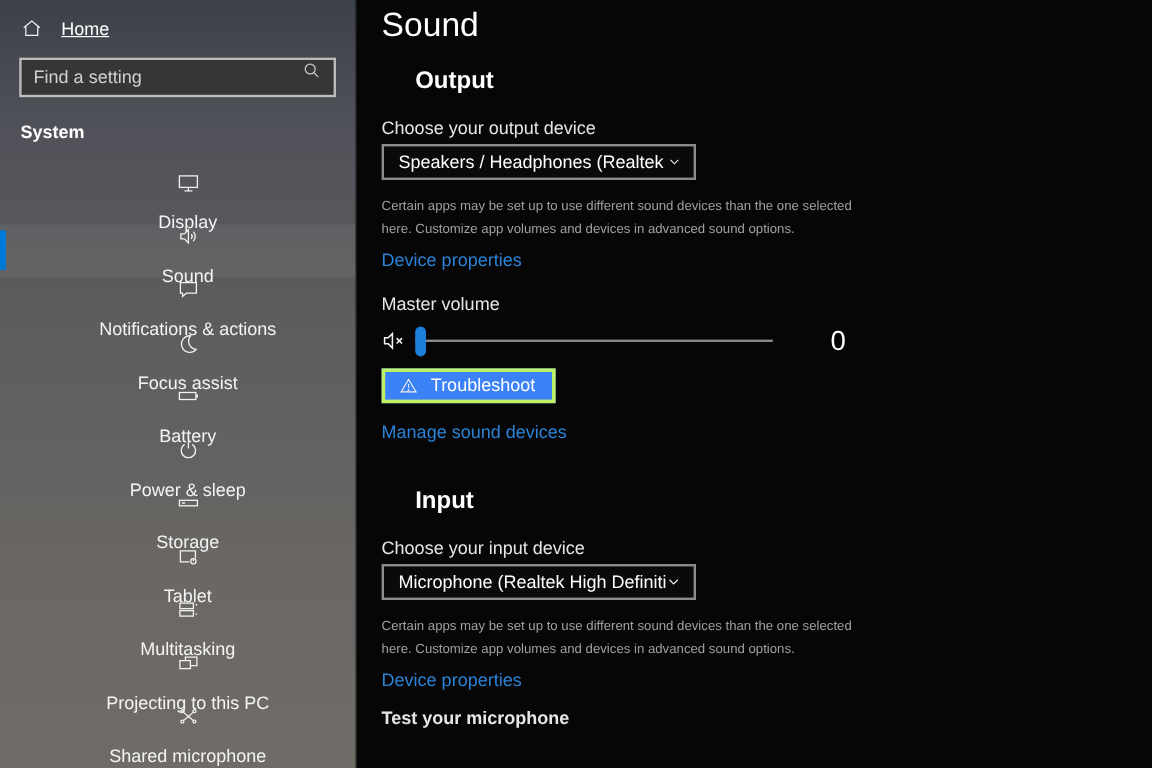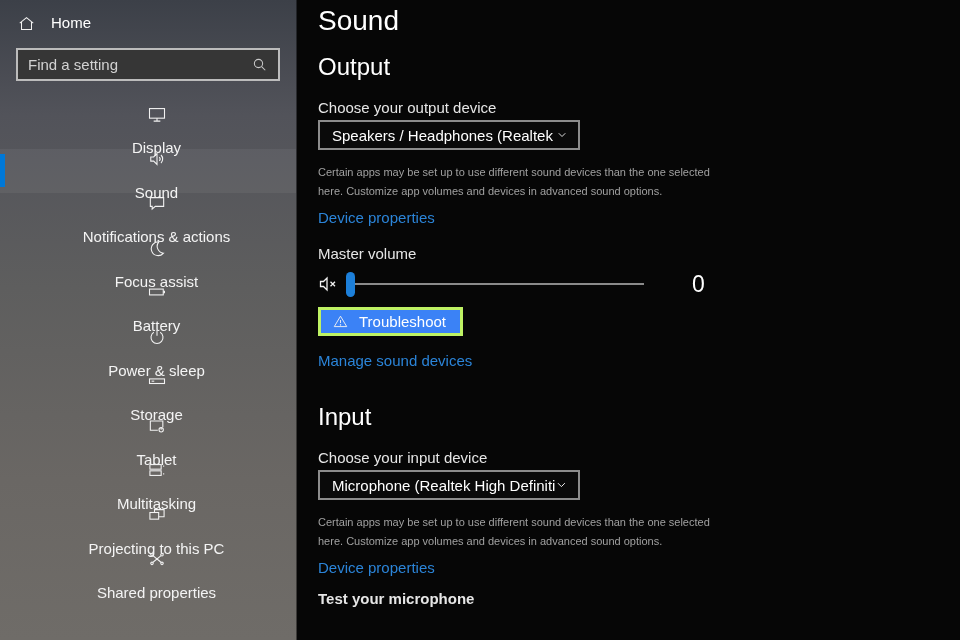--- a/index.html
+++ b/index.html
@@ -4,41 +4,41 @@
 <style>
   * { margin:0; padding:0; box-sizing:border-box; }
   html,body { width:960px; height:640px; overflow:hidden; background:#060606;
               font-family:"Liberation Sans", sans-serif; }
   .app { display:flex; width:960px; height:640px; }
 
   
   .sidebar { position:relative; width:297px; height:640px; flex:0 0 297px;
              background:linear-gradient(180deg,#3c4048 0%,#52535a 18%,#5e5e5e 45%,#6a6764 75%,#6f6c68 100%);
              border-right:1px solid rgba(0,0,0,0.45); color:#fff; }
-  .home-row { display:flex; align-items:flex-start; gap:15px; padding:14px 0 0 17px;
-              font-size:15px; cursor:default; }
+  .home-row { display:flex; align-items:flex-end; gap:15px; padding:14px 0 0 17px;
+              font-size:15px; cursor:default;text-decoration:underline; }
   .home-row svg { display:block; }
-  .search-box { display:flex; align-items:center; margin:15px 16px 0 16px; height:33px;
+  .search-box { display:flex; margin:15px 16px 0 16px; height:33px;
                 border:2px solid #bcbcbc; background:#363636; padding:0 9px 0 10px; }
   .search-box input { flex:1; border:none; outline:none; background:transparent; color:#e8e8e8;
                       font-size:15px; font-family:"Liberation Sans", sans-serif; }
   .search-box input::placeholder { color:#d2d2d2; opacity:1; }
   .section-label { margin:21px 0 0 17px; font-size:15px; font-weight:bold; }
   .nav { margin-top:23px; }
   .nav-item { position:relative; display:flex; align-items:center; gap:15px; height:44.5px;
               padding-left:17px; font-size:15px; color:#f4f4f4; cursor:default;flex-direction:column; }
   .nav-item svg { display:block; flex:0 0 auto; }
   .nav-item.selected { background:rgba(255,255,255,0.055); }
   .nav-item.selected::before { content:""; position:absolute; left:0; top:5.5px;
               width:5px; height:33px; background:#0078d7; }
 
   
   .main { flex:1; height:640px; padding:4px 0 0 21px; color:#fff; overflow:hidden; }
   h1.page-title { font-size:28px; font-weight:300; line-height:34px; }
-  h2.section-h { font-size:24px; font-weight:400; line-height:26px; margin-top:16px; }
+  h2.section-h { font-size:20px; font-weight:700; line-height:26px; margin-top:16px;margin-left:28px; }
   h2.section-h.input-h { margin-top:35px; }
   .field-label { margin-top:18px; font-size:15px; line-height:20px; color:#e6e6e6; }
   .dropdown { margin-top:2px; width:262px; height:30px; border:2px solid #8c8c8c;
               background:rgba(255,255,255,0.02); display:flex; align-items:center;
               justify-content:space-between; padding:0 10px 0 12px; font-size:15px;
               color:#fff; cursor:default; }
   .dropdown .val { white-space:nowrap; overflow:hidden; }
   .desc { margin-top:13px; width:416px; font-size:11px; line-height:18.5px; color:#a0a0a0; }
   .link { margin-top:9px; font-size:15px; color:#2b84d8; width:max-content; cursor:pointer; }
   .link.manage { margin-top:16px; }
@@ -76,20 +76,21 @@
     </div>
 
     <div class="search-box">
       <input type="text" placeholder="Find a setting" style="">
       <svg class="ic-thin" width="18" height="18" viewBox="0 0 24 24">
         <circle cx="10" cy="10" r="5.5"></circle>
           <path d="M14.2 14.2 L19 19"></path>
       </svg>
     </div>
 
+    <div class="section-label">System</div>
 
     <div class="nav">
 
       <div class="nav-item">
         <svg class="ic" width="20" height="20" viewBox="0 0 24 24">
           <rect x="3" y="5.5" width="18" height="11.5"></rect>
             <path d="M12 17 v3 M8 20.5 h8"></path>
         </svg>
         <span>Display</span>
       </div>
@@ -168,21 +169,21 @@
       </div>
 
       <div class="nav-item">
         <svg class="ic" width="20" height="20" viewBox="0 0 24 24">
           <circle cx="6" cy="6.8" r="1.5"></circle>
             <circle cx="6" cy="17.2" r="1.5"></circle>
           <circle cx="18" cy="6.8" r="1.5"></circle>
             <circle cx="18" cy="17.2" r="1.5"></circle>
           <path d="M7.2 8 C9.5 10.2 14.5 13.8 16.8 16 M16.8 8 C14.5 10.2 9.5 13.8 7.2 16"></path>
         </svg>
-        <span>Shared properties</span>
+        <span>Shared microphone</span>
       </div>
 
     </div>
   </div>
 
   <div class="main">
 
     <h1 class="page-title">Sound</h1>
 
     <h2 class="section-h">Output</h2>

